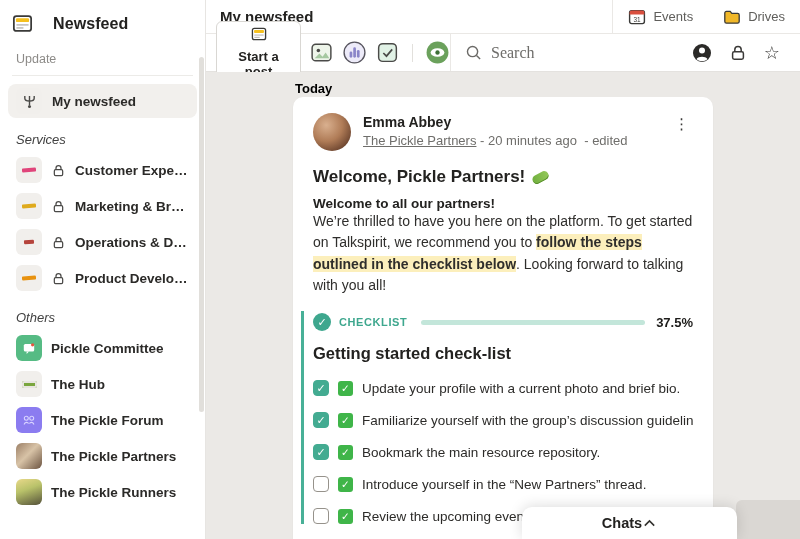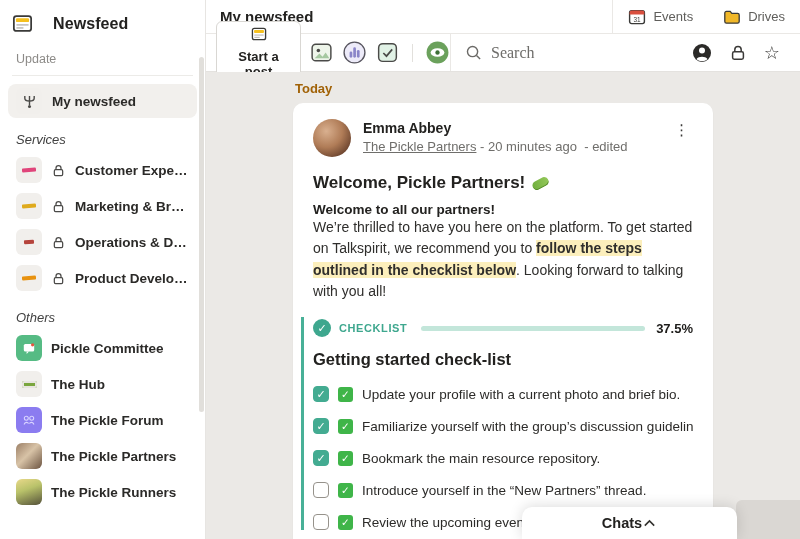--- a/index.html
+++ b/index.html
@@ -52,21 +52,21 @@
   .tb-mini-divider { width:1px; height:18px; background:#e2e0dc; margin: 0 4px; }
   .tb-search { flex:1; display:flex; align-items:center; gap:9px; padding: 0 14px; min-width:0; }
   .search-input { border:none; outline:none; background:transparent; font-size:16px; color:#4a4947; font-family:Liberation Serif, serif; width:100%; }
   .search-input::placeholder { color:#6e6d6a; opacity:1; }
   .tb-right { display:flex; align-items:center; gap:17px; padding-right:20px; }
   .star-glyph { font-size:18px; color:#3a3937; line-height:1; cursor:pointer; }
 
   
   .content { flex:1; background:#ebe9e6; position:relative; overflow:hidden; }
   .feed { width: 420px; margin: 0 auto; }
-  .date-label { font-size: 13px; font-weight: 600; color:#a16207; margin: 9px 0 7px 2px; }
+  .date-label { font-size: 13px; font-weight: 600; color:#000000; margin: 9px 0 1px 2px; }
   .card { background:#fff; border-radius: 10px; padding: 16px 20px 0; height: 480px; box-shadow: 0 1px 2px rgba(0,0,0,.05); }
   .post-header { display:flex; align-items:flex-start; gap:12px; }
   .avatar { width:38px; height:38px; border-radius:50%; flex:none;
     background: radial-gradient(circle at 35% 32%, #d9b08f 0%, #b07c57 45%, #6e4630 78%, #4e3022 100%); }
   .ph-text { padding-top:1px; }
   .author { font-size: 14px; font-weight: 700; }
   .meta { font-size: 13px; color:#6f6e6b; margin-top:3px; }
   .meta a, .meta .grp { color:#6f6e6b; text-decoration: underline; cursor:pointer; }
   .kebab { margin-left:auto; font-size:15px; color:#3a3937; cursor:pointer; padding:2px 4px; letter-spacing:0; }
   .post-title { font-size: 17px; font-weight: 700; margin: 16px 0 9px; display:flex; align-items:center; gap:7px; }

